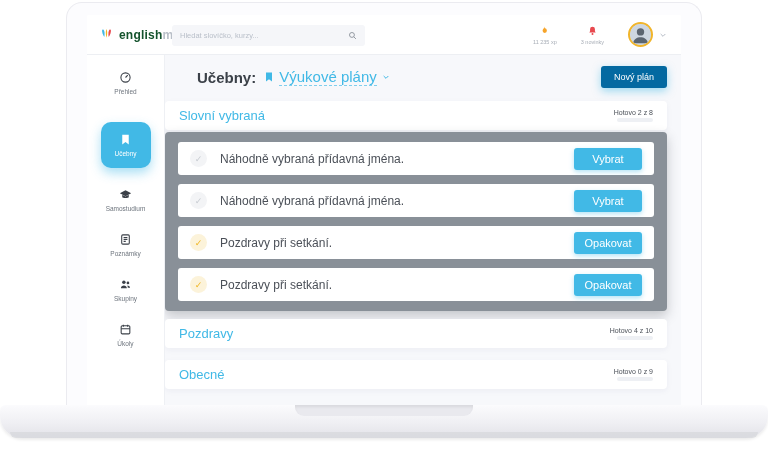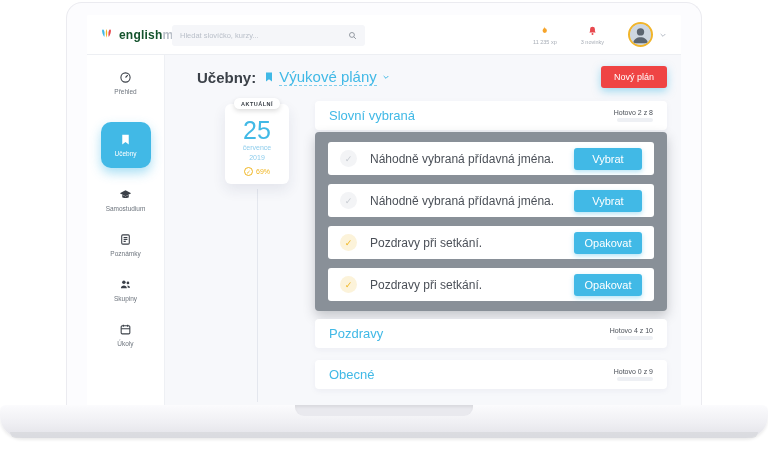--- a/index.html
+++ b/index.html
@@ -57,21 +57,21 @@
     box-shadow:0 5px 11px rgba(65,185,230,.45); color:#fff; }
   .side-item.active .side-label { color:#fff; }
 
   .main { flex:1; background:#f7f8fb; position:relative; overflow:hidden; }
   .main-header { height:44px; display:flex; align-items:center; padding-left:32px; }
   .mh-prefix { font-size:15px; font-weight:bold; color:#3b4148; margin-right:7px; }
   .mh-book { width:12px; height:12px; margin-right:4px; }
   .mh-selector { font-size:15px; color:#41b9e6; border-bottom:1px dashed rgba(65,185,230,.65);
     cursor:pointer; }
   .mh-chev { width:8px; height:8px; stroke:#41b9e6; margin-left:5px; cursor:pointer; }
-  .btn-new { margin-left:auto; margin-right:14px; background:#ef4444; color:#fff;
+  .btn-new { margin-left:auto; margin-right:14px; background:#0369a1; color:#fff;
     font-size:9px; padding:6px 13px; border:none; border-radius:3px; cursor:pointer;
     box-shadow:0 3px 8px rgba(65,185,230,.5); font-family:inherit; }
 
   .content { position:relative; display:flex; padding-top:2px; height:303px; }
   .timeline-col { width:150px; position:relative; flex-shrink:0; }
   .timeline-line { position:absolute; left:92px; top:88px; bottom:0; width:1px; background:#e4e7ee; }
   .date-card { position:relative; width:64px; margin-left:60px; margin-top:3px;
     background:#fff; border-radius:6px; text-align:center; padding:10px 0 8px;
     box-shadow:0 6px 14px rgba(30,40,90,.09); }
   .date-badge { position:absolute; top:-6px; left:50%; transform:translateX(-50%);
@@ -219,33 +219,20 @@
               </svg>
             <span class="mh-selector">Výukové plány</span>
             <svg class="mh-chev" viewBox="0 0 24 24" fill="none" stroke-width="3">
                 <path d="M5 9l7 7 7-7"></path>
               </svg>
             <button class="btn-new">Nový plán</button>
           </div>
 
           <div class="content">
 
-            <div class="timeline-col">
-              <div class="timeline-line"></div>
-              <div class="date-card">
-                <span class="date-badge">AKTUÁLNÍ</span>
-                <div class="date-day">25</div>
-                <div class="date-month">července</div>
-                <div class="date-year">2019</div>
-                <div class="date-pct">
-                  <span class="pct-check">✓</span>
-                  <span>69%</span>
-                </div>
-              </div>
-            </div>
 
             <div class="sections-col">
 
               <div class="section-card">
                 <span class="section-title">Slovní vybraná</span>
                 <span class="section-right">
                   <span class="progress-label">Hotovo 2 z 8</span>
                   <span class="progress-track"><span class="progress-fill" style="width: 55%;"></span></span>
                 </span>
               </div>

